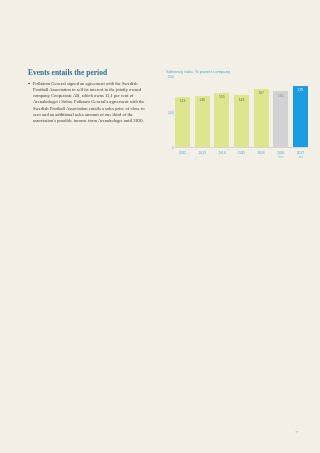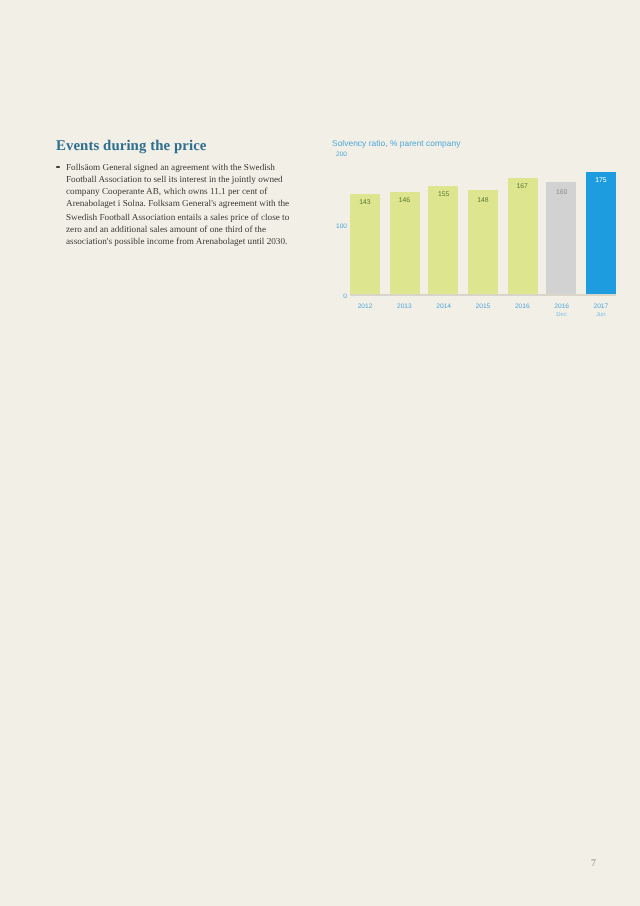--- a/index.html
+++ b/index.html
@@ -183,21 +183,21 @@
     font-size: 5px;
     color: #8a887f;
   }
 </style>
 </head>
 <body>
 
 <div class="page">
 
   <div class="text-col">
-    <h2 class="section-heading">Events during the price</h2>
+    <h2 class="section-heading">Events entails the period</h2>
     <ul class="bullet-list">
       <li class="bullet-item">
         <span class="dot"></span>
         <span>Follsäom General signed an agreement with the Swedish Football Association to sell its interest in the jointly owned company Cooperante AB, which owns 11.1 per cent of Arenabolaget i Solna. Folksam General's agreement with the Swedish Football Association entails a sales price of close to zero and an additional sales amount of one third of the association's possible income from Arenabolaget until 2030.</span>
       </li>
     </ul>
   </div>
 
   <div class="chart-block">
     <div class="chart-title">Solvency ratio, % parent company</div>

